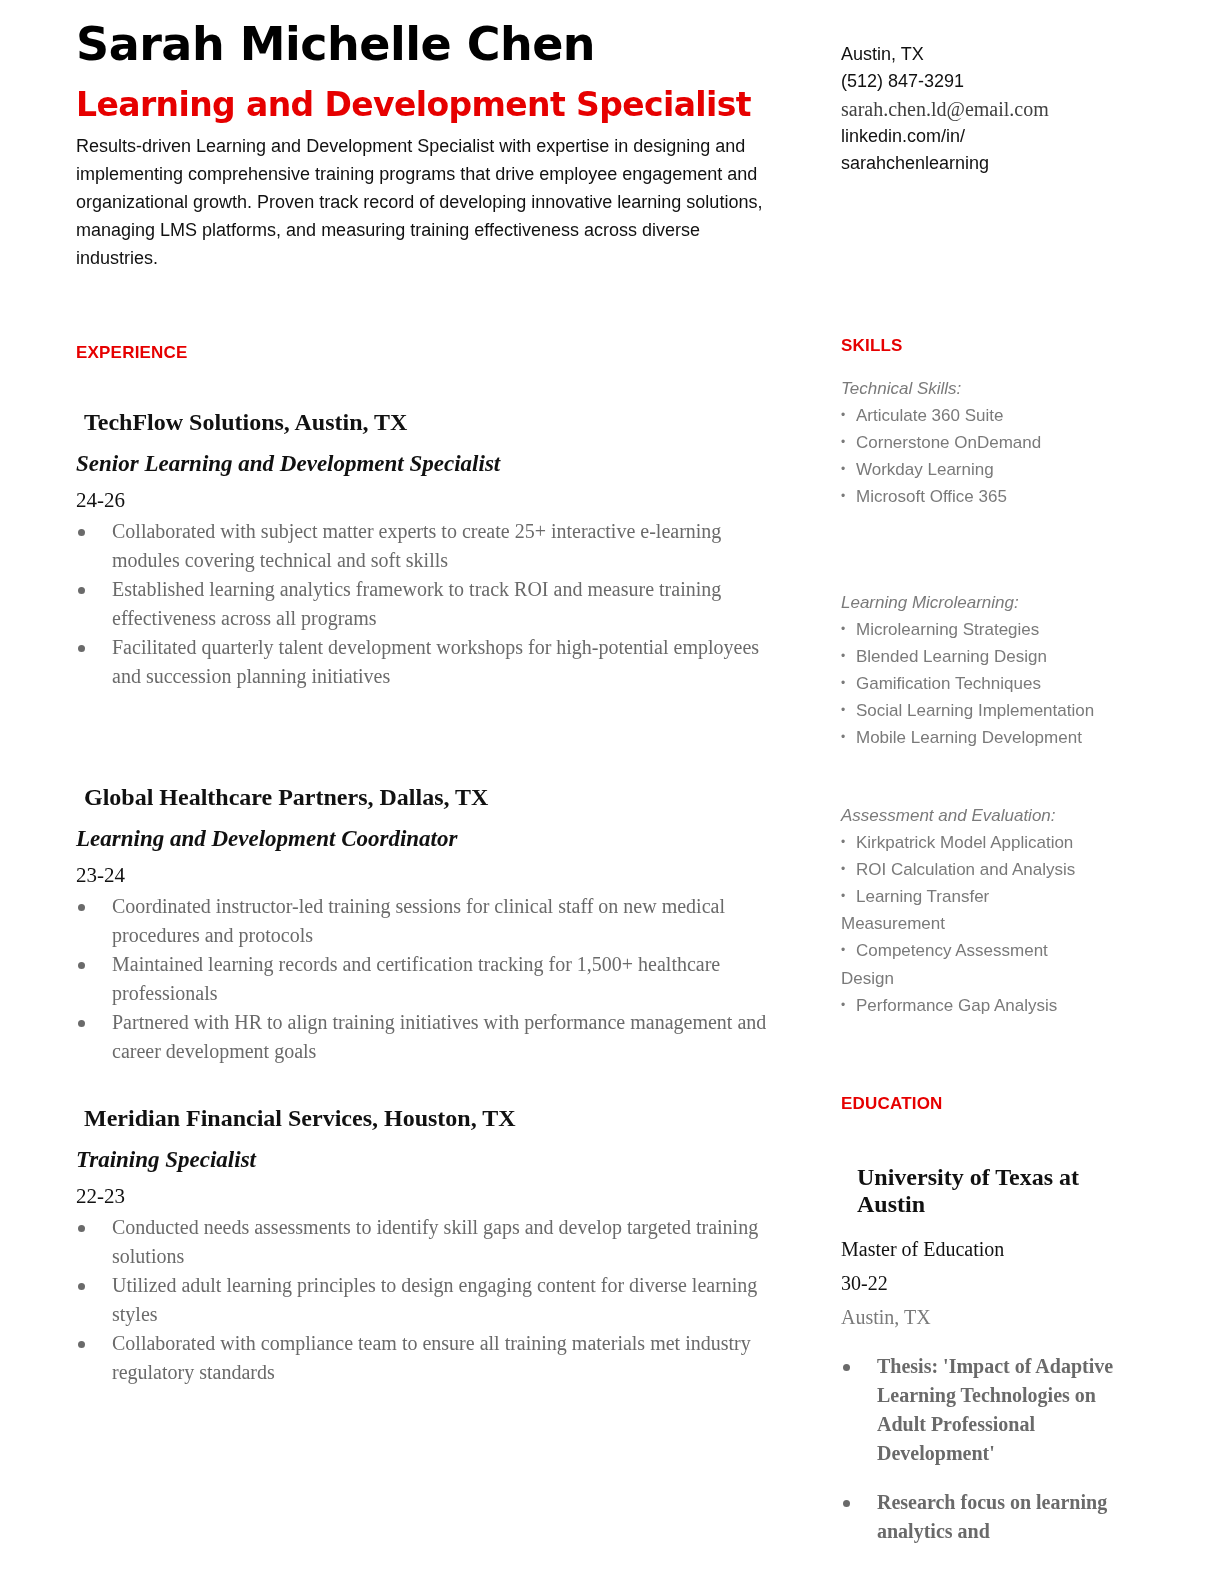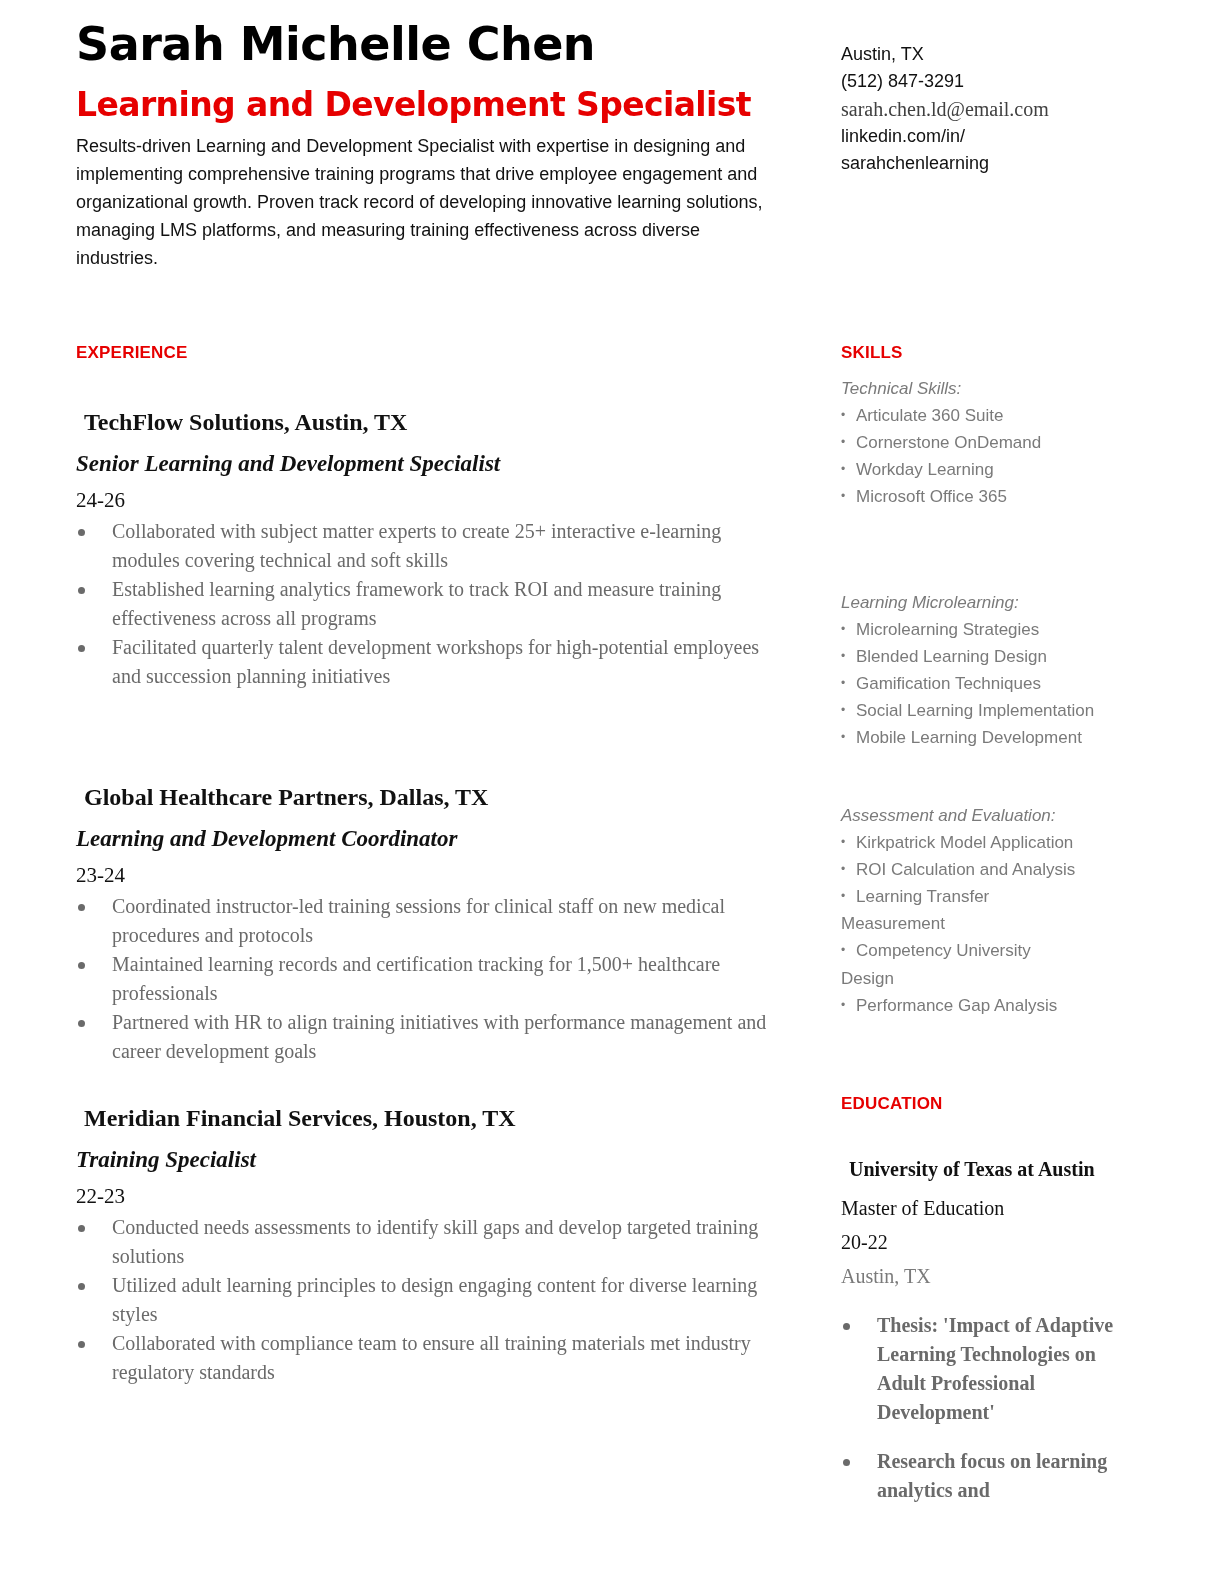--- a/index.html
+++ b/index.html
@@ -25,21 +25,21 @@
   .dates { margin: 6px 0 0 0; font-family: "Liberation Serif", serif; font-size: 21px; line-height: 30px; color: #111; }
   .bullets { list-style: none; margin: 2px 0 0 0; padding: 0; }
   .bullets li { position: relative; padding-left: 36px; font-family: "Liberation Serif", serif; font-size: 20px; line-height: 29px; color: #6a6a6a; }
   .bullets li .dot { position: absolute; left: 2px; top: 12px; width: 7px; height: 7px; border-radius: 50%; background: #6a6a6a; }
 
   .skill-group { position: absolute; left: 0; width: 300px; font-family: "Liberation Sans", sans-serif; font-size: 17px; line-height: 27.1px; color: #7a7a7a; }
   .skill-group .group-title { font-style: italic; }
   .skill-group .item .bul { display: inline-block; width: 15px; font-size: 12px; vertical-align: 2px; }
 
   .edu { position: absolute; left: 0; top: 1148px; width: 280px; }
-  .edu .school { margin: 8px; font-family: "Liberation Serif", serif; font-weight: bold; font-size: 20px; line-height: 27px; color: #111; }
+  .edu .school { margin: 16px; font-family: "Liberation Serif", serif; font-weight: bold; font-size: 24px; line-height: 27px; color: #111; }
   .edu .degree { margin: 10px 0 0 0; font-family: "Liberation Serif", serif; font-size: 20px; line-height: 30px; color: #111; }
   .edu .edates { margin: 4px 0 0 0; font-family: "Liberation Serif", serif; font-size: 20px; line-height: 30px; color: #111; }
   .edu .eloc { margin: 4px 0 0 0; font-family: "Liberation Serif", serif; font-size: 20px; line-height: 30px; color: #7a7a7a; }
   .edu-bullets { list-style: none; margin: 20px 0 0 0; padding: 0; }
   .edu-bullets li { position: relative; padding-left: 36px; font-family: "Liberation Serif", serif; font-weight: bold; font-size: 20px; line-height: 29px; color: #6a6a6a; margin-bottom: 20px; }
   .edu-bullets li .dot { position: absolute; left: 2px; top: 12px; width: 7px; height: 7px; border-radius: 50%; background: #6a6a6a; }
 </style>
 </head>
 <body>
 
@@ -88,21 +88,21 @@
 
   <div class="right">
     <div class="contact">
       <div>Austin, TX</div>
       <div>(512) 847-3291</div>
       <div class="email">sarah.chen.ld@email.com</div>
       <div>linkedin.com/in/</div>
       <div>sarahchenlearning</div>
     </div>
 
-    <h3 class="section-heading" style="left:0; top:343px;text-align:right;">SKILLS</h3>
+    <h3 class="section-heading" style="left:0; top:336px;text-align:right;">SKILLS</h3>
 
     <div class="skill-group" style="top:375px;">
       <div class="group-title">Technical Skills:</div>
       <div class="item"><span class="bul">•</span><span>Articulate 360 Suite</span></div>
       <div class="item"><span class="bul">•</span><span>Cornerstone OnDemand</span></div>
       <div class="item"><span class="bul">•</span><span>Workday Learning</span></div>
       <div class="item"><span class="bul">•</span><span>Microsoft Office 365</span></div>
     </div>
 
     <div class="skill-group" style="top:589px;">
@@ -112,30 +112,30 @@
       <div class="item"><span class="bul">•</span><span>Gamification Techniques</span></div>
       <div class="item"><span class="bul">•</span><span>Social Learning Implementation</span></div>
       <div class="item"><span class="bul">•</span><span>Mobile Learning Development</span></div>
     </div>
 
     <div class="skill-group" style="top:802px; width:225px;">
       <div class="group-title" style="white-space:nowrap;">Assessment and Evaluation:</div>
       <div class="item" style="white-space:nowrap;"><span class="bul">•</span><span>Kirkpatrick Model Application</span></div>
       <div class="item" style="white-space:nowrap;"><span class="bul">•</span><span>ROI Calculation and Analysis</span></div>
       <div class="item"><span class="bul">•</span><span>Learning Transfer Measurement</span></div>
-      <div class="item"><span class="bul">•</span><span>Competency University Design</span></div>
+      <div class="item"><span class="bul">•</span><span>Competency Assessment Design</span></div>
       <div class="item" style="white-space:nowrap;"><span class="bul">•</span><span>Performance Gap Analysis</span></div>
     </div>
 
     <h3 class="section-heading" style="left:0; top:1094px;">EDUCATION</h3>
 
     <div class="edu">
       <h4 class="school">University of Texas at Austin</h4>
       <div class="degree">Master of Education</div>
-      <div class="edates">20-22</div>
+      <div class="edates">30-22</div>
       <div class="eloc">Austin, TX</div>
       <ul class="edu-bullets">
         <li><span class="dot"></span><span>Thesis: 'Impact of Adaptive Learning Technologies on Adult Professional Development'</span></li>
         <li><span class="dot"></span><span>Research focus on learning analytics and</span></li>
       </ul>
     </div>
   </div>
 
 </div>
 

